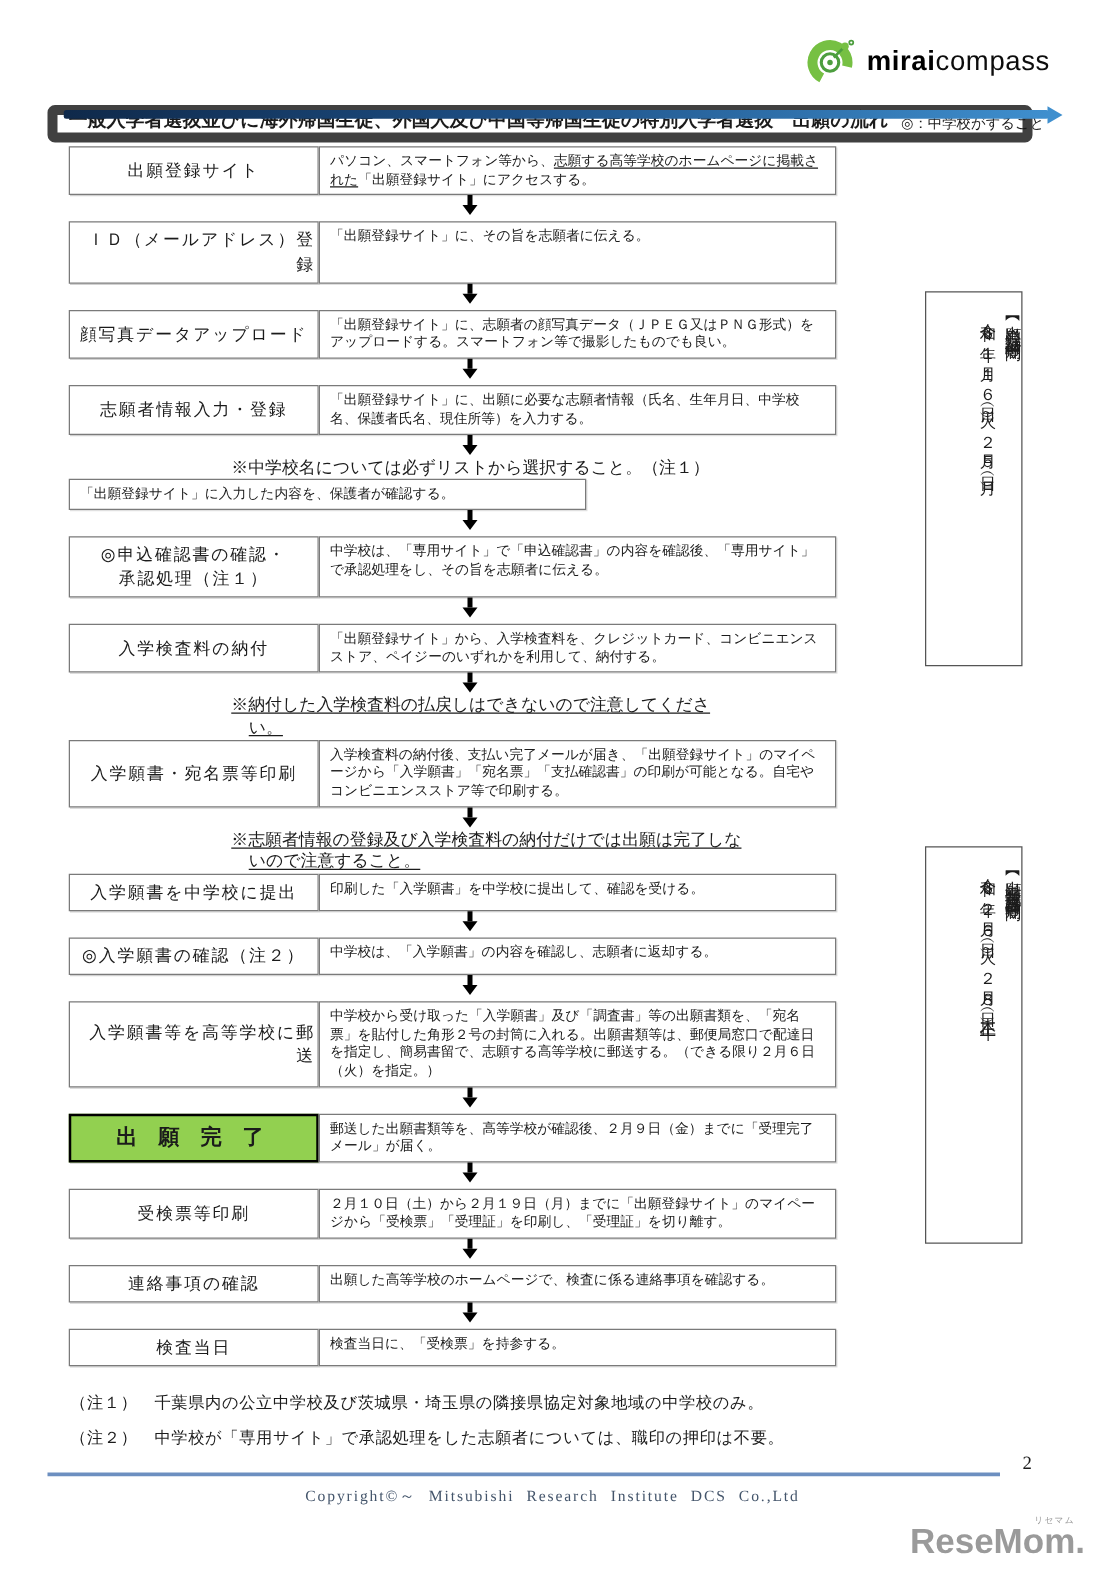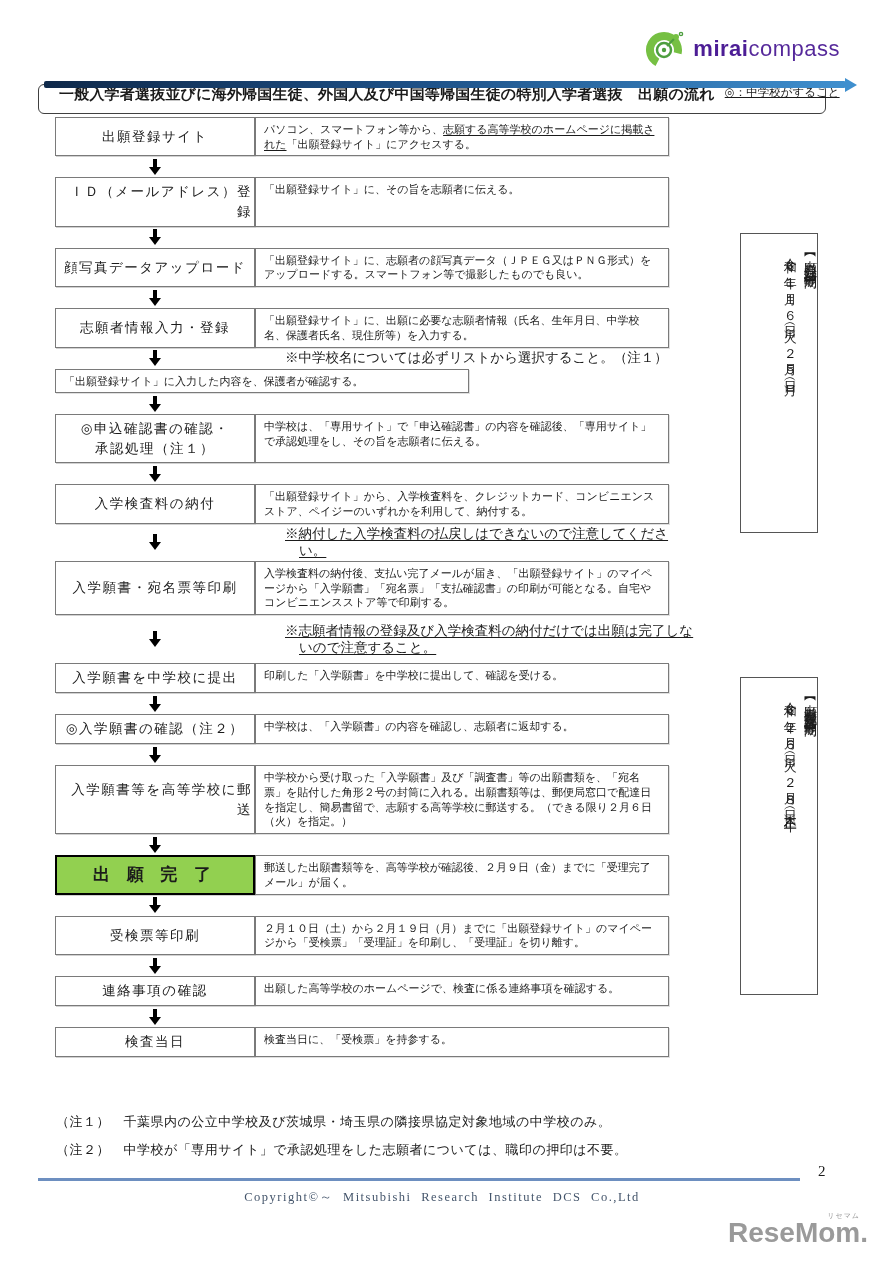--- a/index.html
+++ b/index.html
@@ -5,42 +5,42 @@
   html,body { margin:0; padding:0; background:#ffffff; }
   .page {
     position:relative; width:884px; height:1276px; background:#ffffff;
     font-family:"Liberation Serif","DejaVu Serif",serif;
     color:#1b1b1b; overflow:hidden;
   }
 
   
   .logo { position:absolute; top:28px; right:44px; display:flex; align-items:center; gap:6px; }
   .logo svg { display:block; }
-  .brand { font-family:"Liberation Sans","DejaVu Sans",sans-serif; font-size:22px; color:#4c1d95; letter-spacing:0.5px; }
+  .brand { font-family:"Liberation Sans","DejaVu Sans",sans-serif; font-size:22px; color:#000000; letter-spacing:0.5px; }
   .brand b { font-weight:bold; }
   .brand span.light { font-weight:normal; opacity:0.95; }
 
   
   .banner {
     position:absolute; top:84px; left:38px; width:788px; height:30px; box-sizing:border-box;
-    background:#fff; border:1px solid #404040; border-radius:6px;
-    display:flex; align-items:flex-start; padding-left:20px;
+    background:#fff; border:8px solid #404040; border-radius:6px;
+    display:flex; align-items:flex-end; padding-left:9px;
     font-family:"Liberation Sans","DejaVu Sans",sans-serif;
   }
   .banner-bar {
     position:absolute; top:-4px; left:5px; width:calc(100% + 16px); height:7px;
     background:linear-gradient(90deg,#0f294a 0%,#1d4f85 45%,#3f8fce 100%);
     border-radius:2px;
   }
   .banner-bar::after {
     content:""; position:absolute; right:-11px; top:-3px;
     border-left:12px solid #3f8fce; border-top:7px solid transparent; border-bottom:7px solid transparent;
   }
   .banner-title { font-weight:bold; font-size:15px; letter-spacing:0.2px; white-space:nowrap; }
-  .banner-legend { font-size:11.5px; margin-left:10px; white-space:nowrap;text-decoration:underline; }
+  .banner-legend { font-size:11.5px; margin-left:10px; white-space:nowrap; }
 
   
   .flow { position:absolute; top:117px; left:55px; width:642px; }
   .flow-row { display:flex; align-items:stretch; }
   .flow-left {
     box-sizing:border-box; width:200px; flex:none;
     border:1px solid #7a7a7a; background:#fff;
     display:flex; flex-direction:column; align-items:center; justify-content:center;
     font-size:13.5px; letter-spacing:1.5px; line-height:1.45; text-align:right;
     box-shadow:1px 1px 0 rgba(0,0,0,0.18);
@@ -50,21 +50,21 @@
     background:#92d050; border:2.5px solid #000;
     font-family:"Liberation Sans","DejaVu Sans",sans-serif;
     font-weight:bold; font-size:17px; letter-spacing:6px;
   }
   .flow-right {
     box-sizing:border-box; width:414px; flex:none; 
     border:1px solid #7a7a7a; background:#fff;
     font-size:11px; line-height:1.34; padding:4px 8px;
     box-shadow:1px 1px 0 rgba(0,0,0,0.12);
   }
-  .flow-connector { display:flex; align-items:center; min-height:21px; }
+  .flow-connector { display:flex; align-items:center; min-height:21px;flex-direction:column; }
   .flow-connector.gap-large { min-height:48px; }
   .arrow-wrap { width:200px; flex:none; display:flex; justify-content:center; }
   .arrow-down { display:flex; flex-direction:column; align-items:center; }
   .arrow-down .shaft { width:4px; height:8px; background:#000; }
   .arrow-down .head { width:0; height:0; border-left:6px solid transparent; border-right:6px solid transparent; border-top:8px solid #000; }
   .flow-note {
     width:414px; margin-left:28px; box-sizing:border-box;
     font-size:13.5px; line-height:1.3; padding:1px 2px;
     text-indent:-14px; padding-left:16px;
   }

